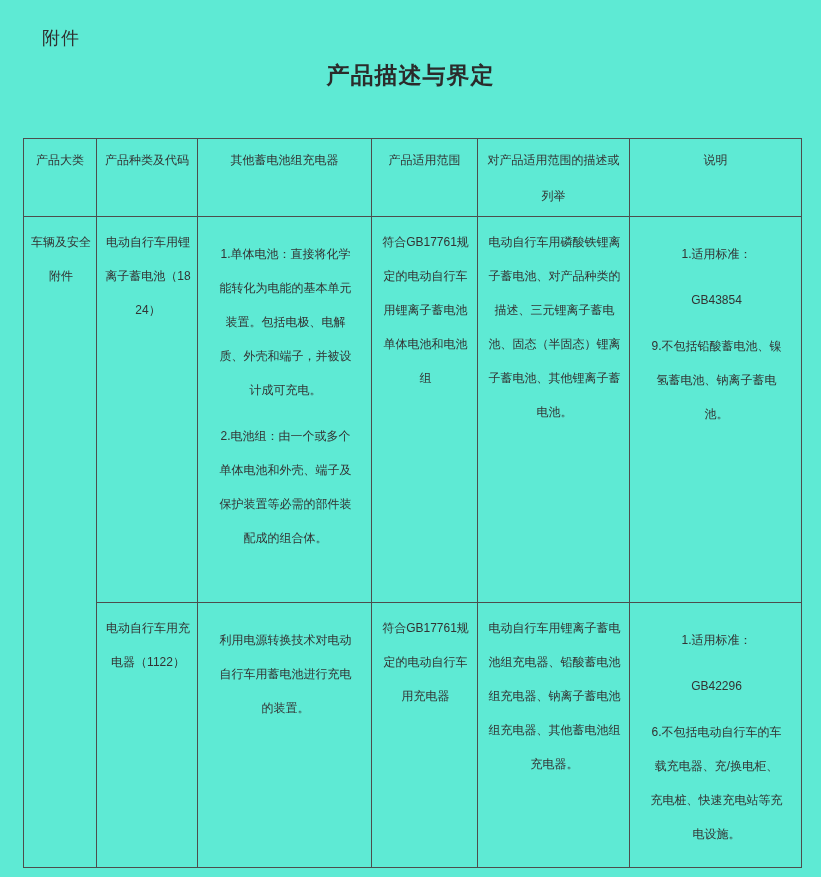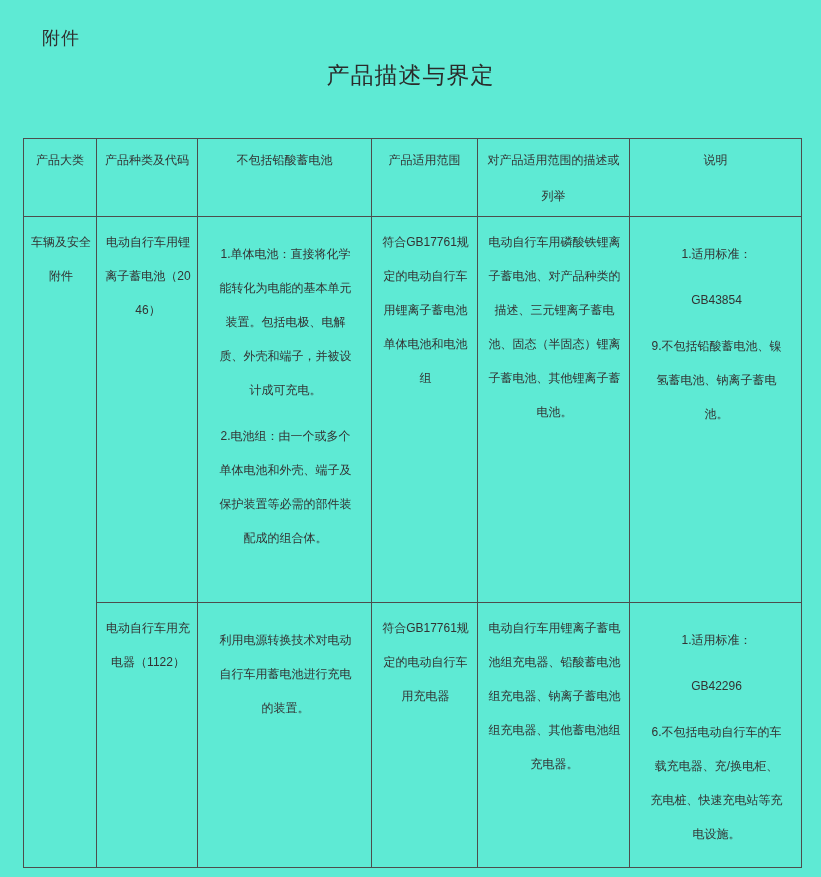--- a/index.html
+++ b/index.html
@@ -25,21 +25,21 @@
     letter-spacing: 1px;
   }
   .title {
     position: absolute;
     left: 0;
     top: 60px;
     width: 100%;
     margin: 0;
     text-align: center;
     font-size: 23px;
-    font-weight: normal;
+    font-weight: bold;
     color: #2b2b2b;
     letter-spacing: 1px;
   }
   table.product-table {
     position: absolute;
     left: 23px;
     top: 138px;
     width: 778px;
     border-collapse: collapse;
     table-layout: fixed;
@@ -84,30 +84,30 @@
       <col style="width:101px">
       <col style="width:174px">
       <col style="width:106px">
       <col style="width:152px">
       <col style="width:172px">
     </colgroup>
     <thead>
       <tr class="header-row">
         <th>产品大类</th>
         <th>产品种类及代码</th>
-        <th>不包括铅酸蓄电池</th>
+        <th>其他蓄电池组充电器</th>
         <th>产品适用范围</th>
         <th>对产品适用范围的描述或列举</th>
         <th>说明</th>
       </tr>
     </thead>
     <tbody>
       <tr class="body-row-1">
         <td rowspan="2">车辆及安全附件</td>
-        <td>电动自行车用锂离子蓄电池（2046）</td>
+        <td>电动自行车用锂离子蓄电池（1824）</td>
         <td>
           <div class="para">1.单体电池：直接将化学能转化为电能的基本单元装置。包括电极、电解质、外壳和端子，并被设计成可充电。</div>
           <div class="para">2.电池组：由一个或多个单体电池和外壳、端子及保护装置等必需的部件装配成的组合体。</div>
         </td>
         <td>符合GB17761规定的电动自行车用锂离子蓄电池单体电池和电池组</td>
         <td>电动自行车用磷酸铁锂离子蓄电池、对产品种类的描述、三元锂离子蓄电池、固态（半固态）锂离子蓄电池、其他锂离子蓄电池。</td>
         <td>
           <div class="para">1.适用标准：</div>
           <div class="para">GB43854</div>
           <div class="para">9.不包括铅酸蓄电池、镍氢蓄电池、钠离子蓄电池。</div>

